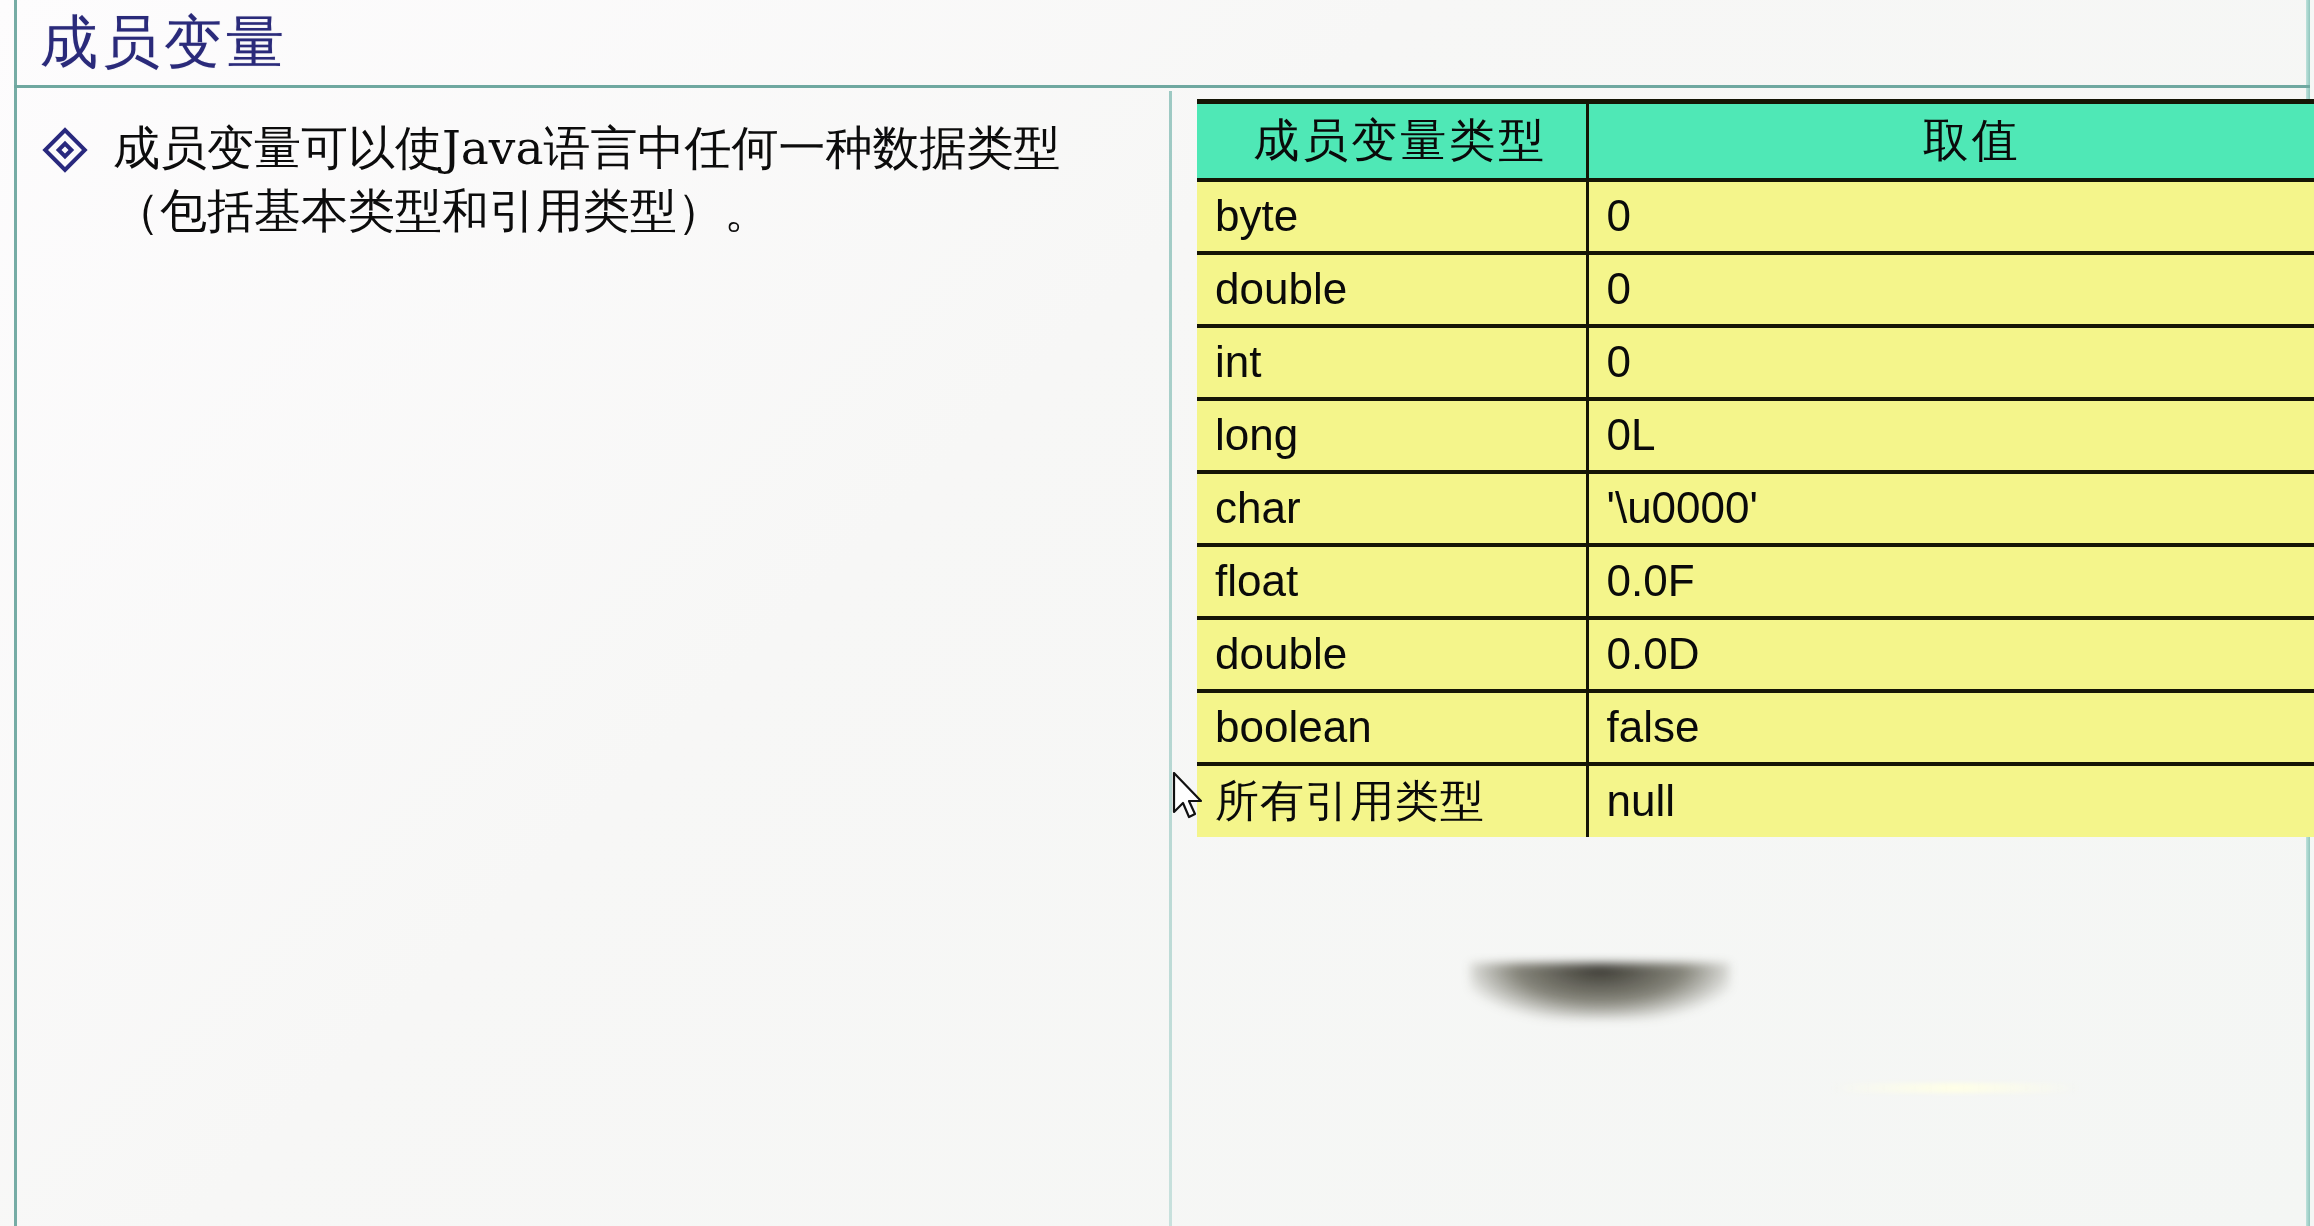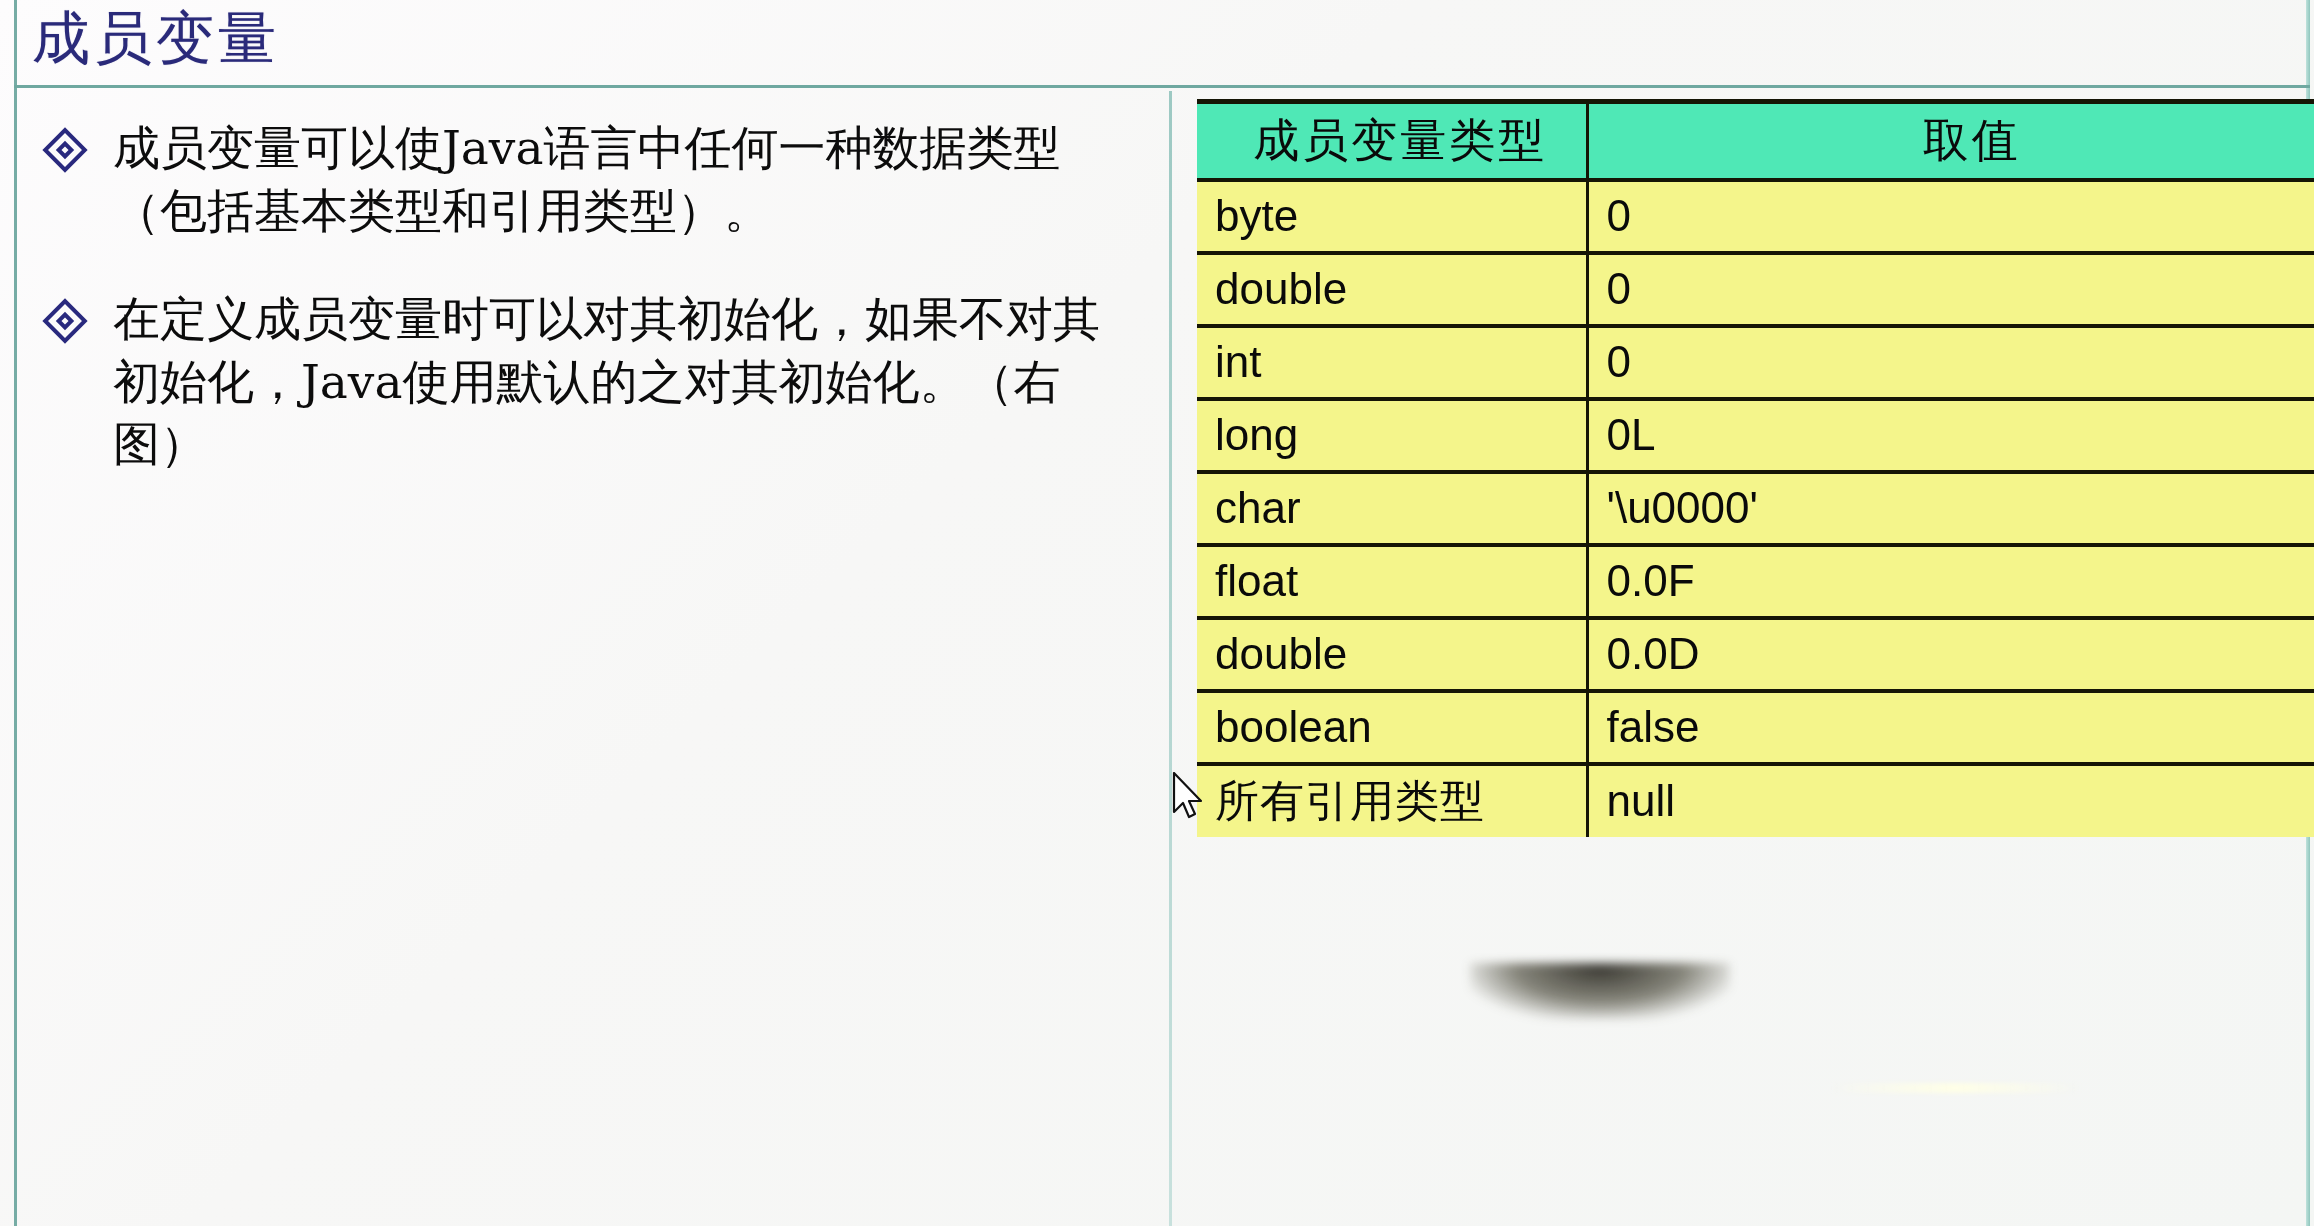--- a/index.html
+++ b/index.html
@@ -46,26 +46,26 @@
     left: 14px;
     top: 0;
     width: 2296px;
     height: 88px;
     box-sizing: border-box;
     border-bottom: 3px solid #6fa8a0;
     display: flex;
     align-items: center;
   }
   .title-text {
-    font-family: Liberation Mono, monospace;
+    font-family: Liberation Serif, serif;
     font-size: 58px;
     font-weight: 400;
     color: #2a2a7a;
     letter-spacing: 4px;
-    padding-left: 18px;
+    padding-left: 26px;
     line-height: 1;
     white-space: nowrap;
     text-shadow: 0 0 1px rgba(42,42,122,.35);
   }
 
   
   .body-area {
     position: absolute;
     left: 17px;
     top: 91px;
@@ -243,29 +243,20 @@
       <div class="bullet-row">
         <div class="bullet-marker">
           <div class="diamond">
             <span class="d-outer"></span>
               <span class="d-inner"></span>
           </div>
         </div>
         <div class="bullet-text">成员变量可以使Java语言中任何一种数据类型（包括基本类型和引用类型）。</div>
       </div>
 
-      <div class="bullet-row">
-        <div class="bullet-marker">
-          <div class="diamond">
-            <span class="d-outer"></span>
-              <span class="d-inner"></span>
-          </div>
-        </div>
-        <div class="bullet-text">在定义成员变量时可以对其初始化，如果不对其初始化，Java使用默认的之对其初始化。（右图）</div>
-      </div>
 
 
     </div>
 
     <div class="table-wrap">
       <table class="vtab">
         <colgroup>
             <col class="c1">
             <col class="c2">
           </colgroup>

